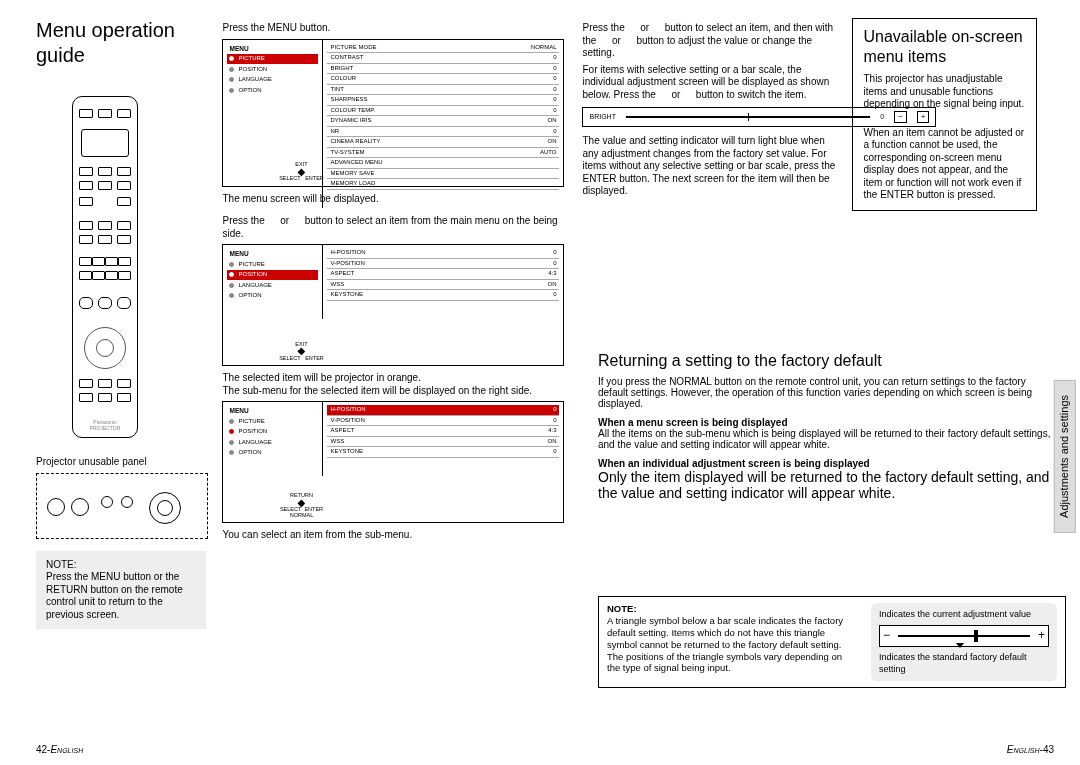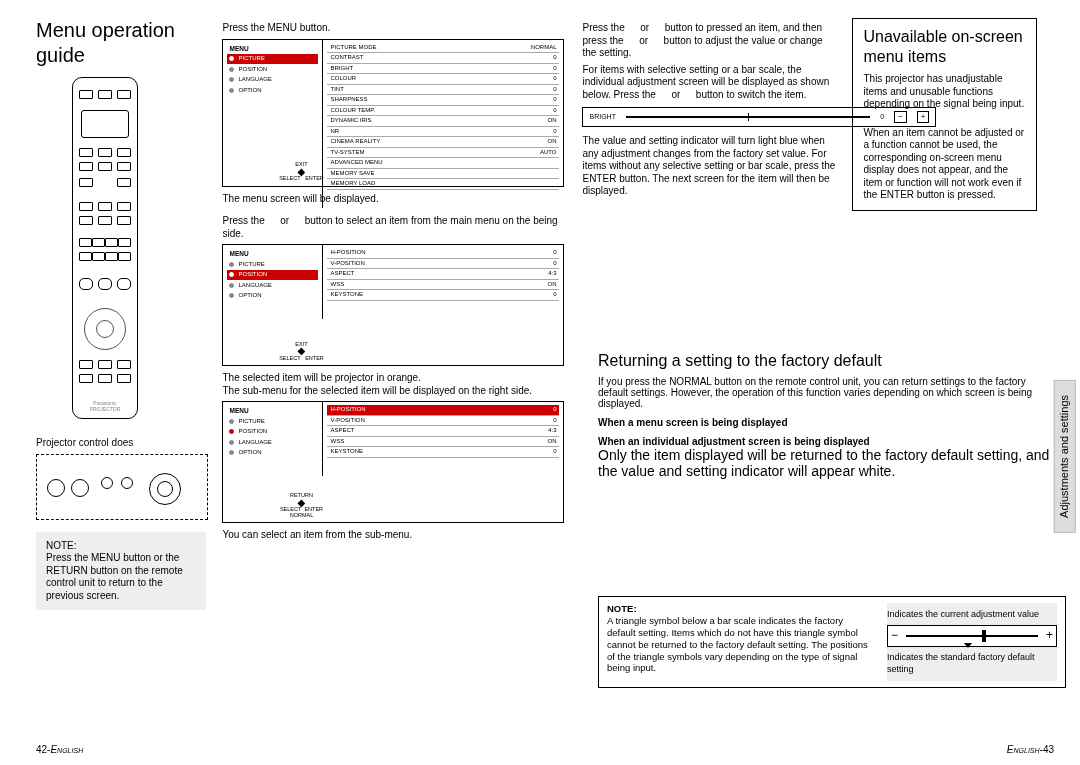--- a/index.html
+++ b/index.html
@@ -22,21 +22,21 @@
     box-sizing: border-box;
     font-size: 10px;
     line-height: 1.25;
     color: #000;
   }
   .col1 { width: 230px; padding-left: 36px; padding-right: 8px; }
   .col2 { width: 360px; padding-left: 6px; padding-right: 10px; }
   .col3 { width: 270px; padding-left: 8px; padding-right: 8px; }
   .col4 { width: 250px; padding-left: 8px; padding-right: 43px; position: relative; }
 
-  h1 { font-size: 20px; font-weight: 400; margin: 0 0 9px 0; }
+  h1 { font-size: 20px; font-weight: 400; margin: 0 0 28px 0; }
   h2 { font-size: 16px; font-weight: 400; margin: 0 0 6px 0; }
 
   .step-title { font-weight: 500; margin: 4px 0 4px 0; }
   .plain { font-weight: 400; }
 
   .remote {
     width: 64px;
     height: 340px;
     border: 1px solid #000;
     border-radius: 10px;
@@ -108,21 +108,21 @@
   .bright-bar .track { flex:1; height:2px; background:#000; position:relative; }
   .bright-bar .tick { position:absolute; top:-3px; left:50%; width:1px; height:8px; background:#000; }
   .pm { border:1px solid #000; padding:0 3px; font-size:8px; }
 
   .factory-note {
     border:1px solid #000; padding:6px 8px; font-size:9.5px; line-height:1.25;
     width: 450px; margin-top: 12px;
     display:flex; gap:14px;
   }
   .factory-note .txt { flex:1; }
-  .factory-note .indicator { width: 170px; background:#eee; padding:6px 0; font-size:9px; }
+  .factory-note .indicator { width: 170px; background:#eee; padding:6px 8px; font-size:9px;border-radius:6px; }
   .slider-demo { border:1px solid #000; height:20px; margin:5px 0; position:relative; background:#fff; }
   .slider-demo .trk { position:absolute; top:9px; left:18px; right:18px; height:2px; background:#000; }
   .slider-demo .hnd { position:absolute; top:4px; left:56%; width:4px; height:12px; background:#000; }
   .slider-demo .tri { position:absolute; bottom:-2px; left:45%; width:0; height:0; border-left:4px solid transparent; border-right:4px solid transparent; border-top:5px solid #000; }
   .slider-demo .minus { position:absolute; left:3px; top:2px; font-size:12px; }
   .slider-demo .plus { position:absolute; right:3px; top:2px; font-size:12px; }
 
   .boxed { border:1px solid #000; padding:8px 10px; margin-bottom:8px; }
 
   .sidetab {
@@ -203,21 +203,21 @@
           <div class="b"></div>
         </div>
       <div class="btnrow" style="top:296px">
           <div class="b"></div>
           <div class="b"></div>
           <div class="b"></div>
         </div>
       <div class="label"><span>Panasonic</span><br><span>PROJECTOR</span></div>
     </div>
 
-    <div class="panel-caption">Projector control does</div>
+    <div class="panel-caption">Projector unusable panel</div>
     <div class="control-panel">
       <div class="knob" style="top:24px;left:10px;width:16px;height:16px"></div>
       <div class="knob" style="top:24px;left:34px;width:16px;height:16px"></div>
       <div class="knob" style="top:22px;left:64px;width:10px;height:10px"></div>
       <div class="knob" style="top:22px;left:84px;width:10px;height:10px"></div>
       <div class="knob" style="top:18px;left:112px;width:30px;height:30px"></div>
       <div class="knob" style="top:26px;left:120px;width:14px;height:14px"></div>
     </div>
 
     <div class="note-box">
@@ -402,21 +402,21 @@
               <span>0</span>
             </div>
         </div>
       </div>
       <div class="nav-diamond"><span>RETURN</span><br><span class="cross">◆</span><br><span>SELECT</span>&nbsp;&nbsp;<span>ENTER</span><br><span>NORMAL</span></div>
     </div>
     <div class="plain">You can select an item from the sub-menu.</div>
   </div>
 
   <div class="col col3">
-    <div class="step-title">Press the   or   button to pressed an item, and then press the   or   button to adjust the value or change the setting.</div>
+    <div class="step-title">Press the   or   button to select an item, and then with the   or   button to adjust the value or change the setting.</div>
     <div class="plain">For items with selective setting or a bar scale, the individual adjustment screen will be displayed as shown below. Press the   or   button to switch the item.</div>
     <div class="bright-bar">
       <span>BRIGHT</span>
       <span class="track">
           <span class="tick"></span>
         </span>
       <span>0</span>
       <span class="pm">−</span>
         <span class="pm">+</span>
     </div>
@@ -430,20 +430,21 @@
       <div class="plain" style="margin-top:16px">When an item cannot be adjusted or a function cannot be used, the corresponding on-screen menu display does not appear, and the item or function will not work even if the ENTER button is pressed.</div>
     </div>
     <div class="sidetab">Adjustments and settings</div>
   </div>
 </div>
 
 <div class="span-two">
   <h2>Returning a setting to the factory default</h2>
   <div class="plain" style="font-size:10px">If you press the NORMAL button on the remote control unit, you can return settings to the factory default settings. However, the operation of this function varies depending on which screen is being displayed.</div>
   <div class="bold" style="font-size:10px;margin-top:8px">When a menu screen is being displayed</div>
+  <div class="plain" style="font-size:10px">All the items on the sub-menu which is being displayed will be returned to their factory default settings, and the value and setting indicator will appear white.</div>
   <div class="bold" style="font-size:10px;margin-top:8px">When an individual adjustment screen is being displayed</div>
   <div class="plain" style="font-size:14px">Only the item displayed will be returned to the factory default setting, and the value and setting indicator will appear white.</div>
 </div>
 
 <div class="span-note">
   <div class="factory-note">
     <div class="txt">
       <span class="bold">NOTE:</span><br>
       <span>A triangle symbol below a bar scale indicates the factory default setting. Items which do not have this triangle symbol cannot be returned to the factory default setting. The positions of the triangle symbols vary depending on the type of signal being input.</span>
     </div>

